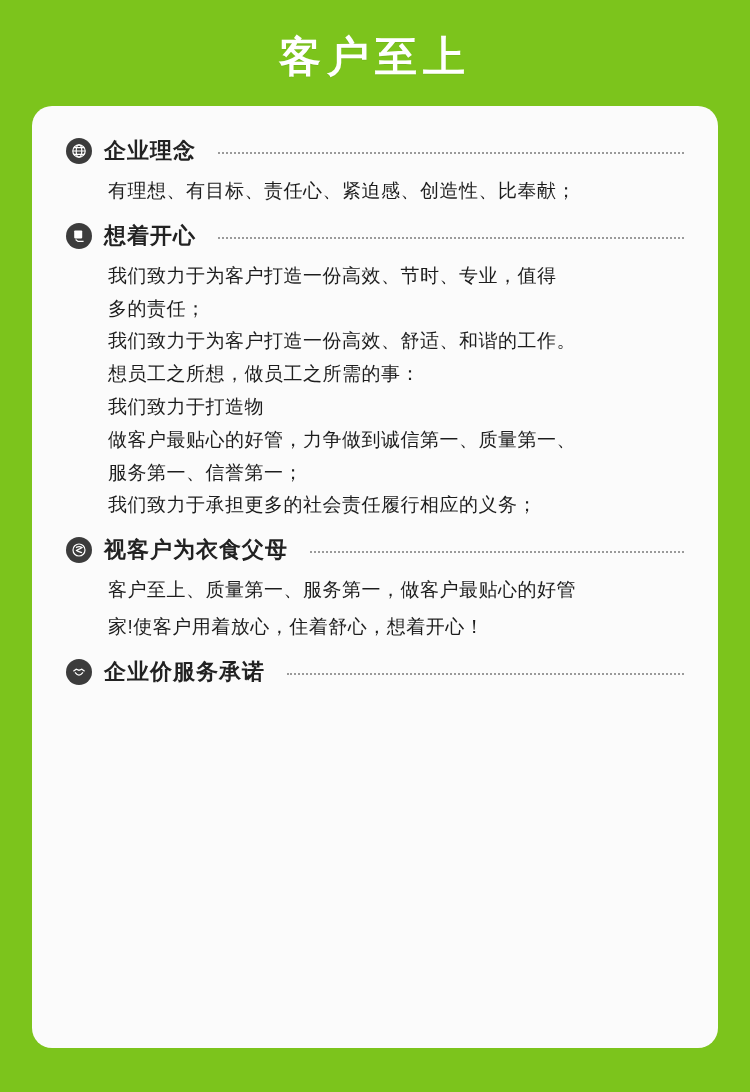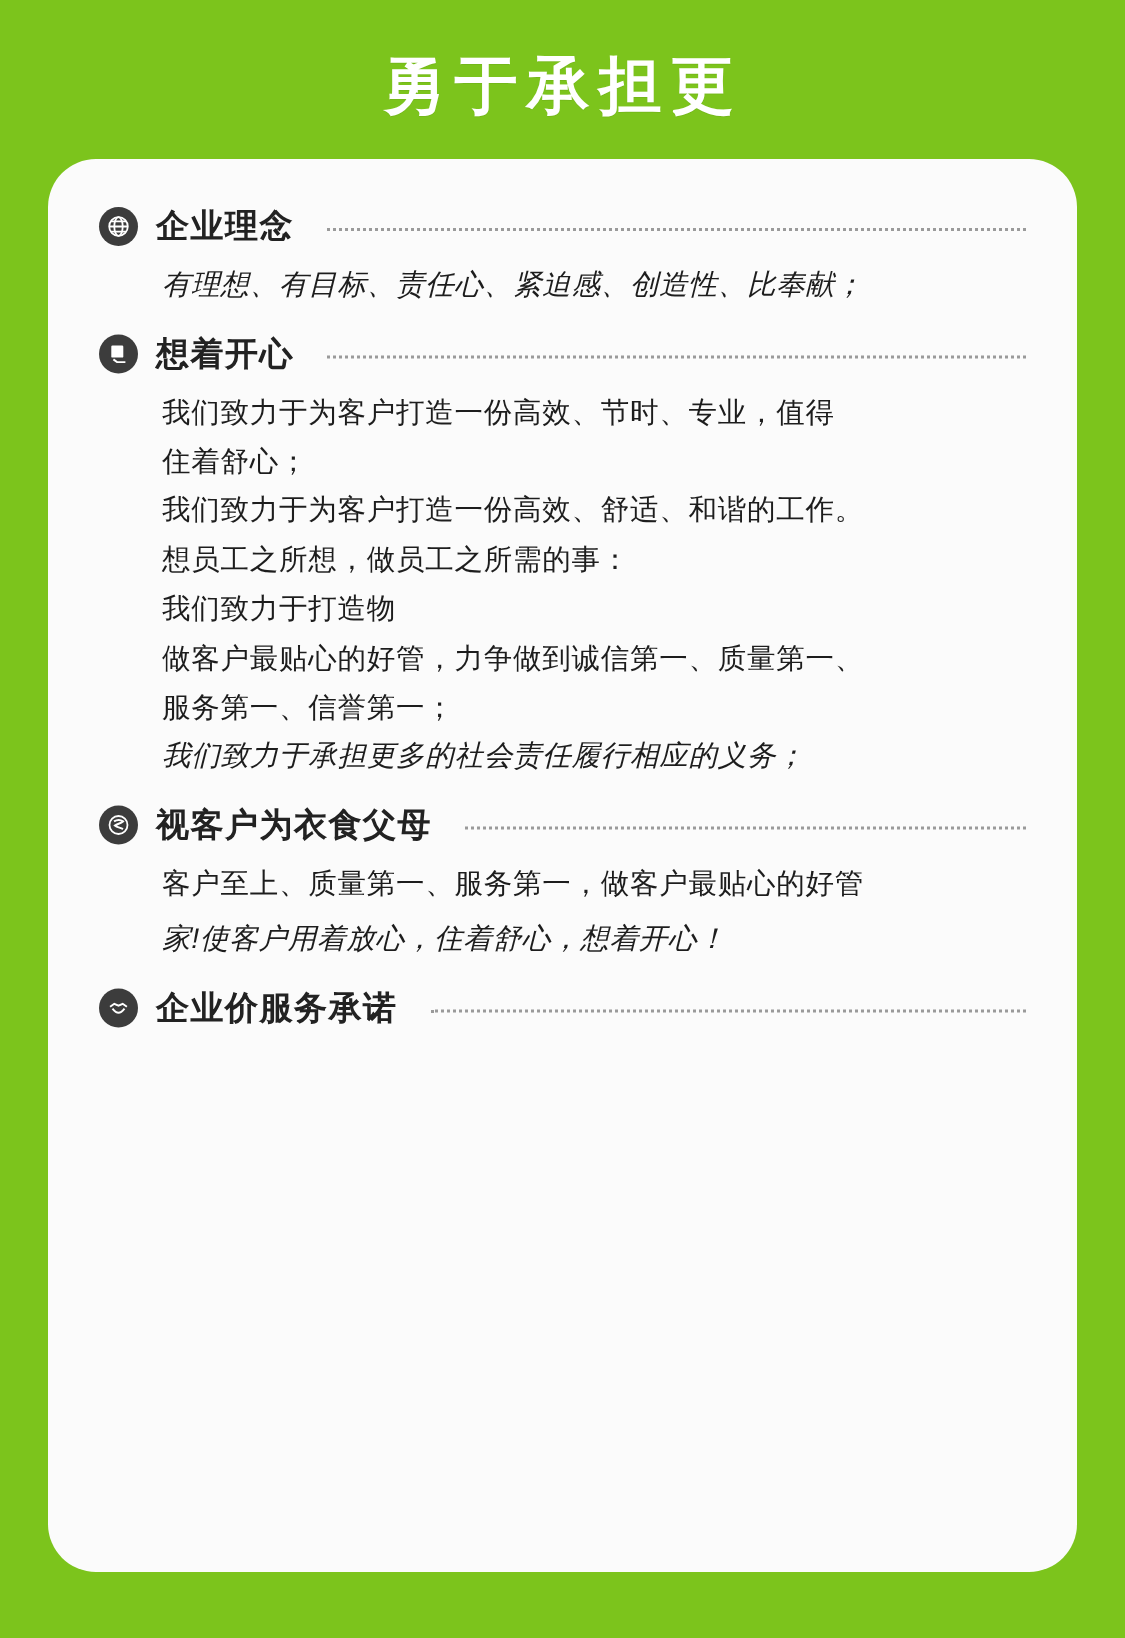--- a/index.html
+++ b/index.html
@@ -30,21 +30,21 @@
     font-size: 42px;
     font-weight: bold;
     letter-spacing: 6px;
     text-align: center;
     line-height: 1.1;
     text-shadow: 0 1px 0 rgba(0,0,0,0.06);
   }
   .card {
     width: 686px;
     background: #fbfbfb;
-    border-radius: 32px;
+    border-radius: 20px;
     box-sizing: border-box;
     padding: 30px 34px 34px 34px;
     flex: 0 0 auto;
     height: 942px;
     overflow: hidden;
   }
   .section {
     margin-bottom: 14px;
   }
   .section:last-child {
@@ -93,32 +93,31 @@
   }
   .sec-body p {
     margin: 0 0 6px 0;
     font-size: 19px;
     line-height: 1.62;
     color: #1d1d1d;
     letter-spacing: 0.5px;
   }
   .sec-body p:last-child {
     margin-bottom: 0;
-    font-style: italic;
   }
   .tight p {
     margin-bottom: 2px;
   }
 </style>
 </head>
 <body>
 
 <div class="page">
 
-  <div class="page-title">勇于承担更</div>
+  <div class="page-title">客户至上</div>
 
   <div class="card">
 
     <div class="section">
       <div class="sec-head">
         <span class="sec-icon">
           <svg width="16" height="16" viewBox="0 0 16 16" fill="none" stroke="#ffffff" stroke-width="1.2">
             <circle cx="8" cy="8" r="6.2"></circle>
             <ellipse cx="8" cy="8" rx="2.8" ry="6.2"></ellipse>
             <line x1="1.8" y1="8" x2="14.2" y2="8"></line>
@@ -140,21 +139,21 @@
           <svg width="16" height="16" viewBox="0 0 16 16" fill="none" stroke="#ffffff" stroke-width="1.2">
             <rect x="3.2" y="2.4" width="8" height="8" rx="0.8" fill="#ffffff" stroke="none"></rect>
             <path d="M4.6 11.6 L7 13.4 L12.6 13.4" stroke="#ffffff" stroke-width="1.3"></path>
           </svg>
         </span>
         <span class="sec-title">想着开心</span>
         <span class="sec-rule"></span>
       </div>
       <div class="sec-body tight">
         <p>我们致力于为客户打造一份高效、节时、专业，值得</p>
-        <p>住着舒心；</p>
+        <p>多的责任；</p>
         <p>我们致力于为客户打造一份高效、舒适、和谐的工作。</p>
         <p>想员工之所想，做员工之所需的事：</p>
         <p>我们致力于打造物</p>
         <p>做客户最贴心的好管，力争做到诚信第一、质量第一、</p>
         <p>服务第一、信誉第一；</p>
         <p>我们致力于承担更多的社会责任履行相应的义务；</p>
       </div>
     </div>
 
     <div class="section">

